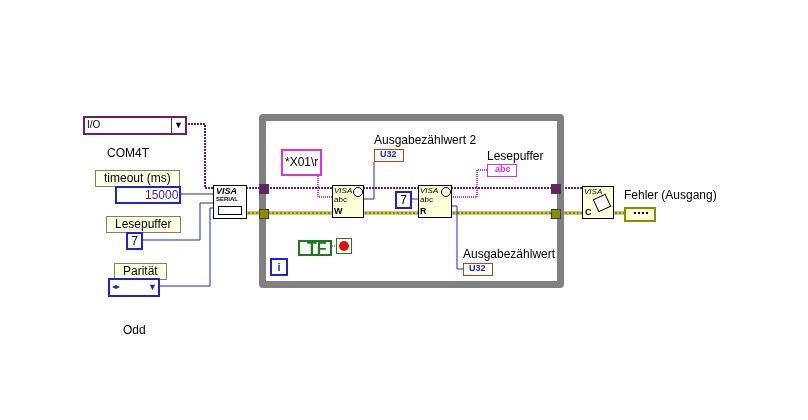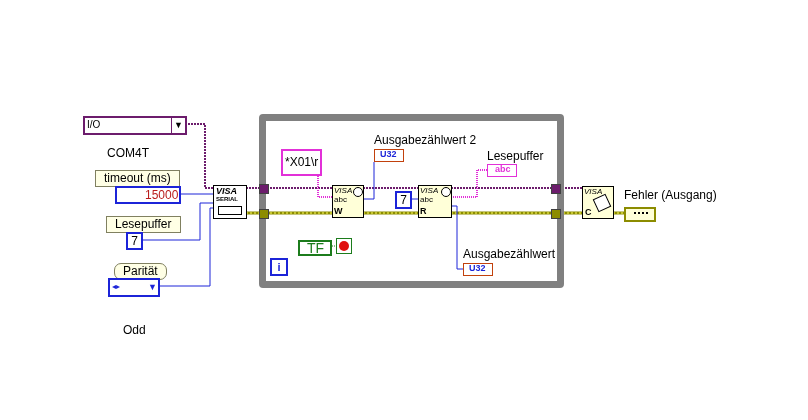--- a/index.html
+++ b/index.html
@@ -64,26 +64,26 @@
 <div class="tunnel" style="left:551px;top:184px;background:#6c1c6c;"></div>
 <div class="tunnel" style="left:551px;top:209px;background:#8c8c00;"></div>
 
 <div class="visa-res" style="left:83px;top:116px;width:100px;height:15px;">
   <span class="abs" style="left:2px;top:-1px;font-size:10px;">I/O</span>
   <span class="abs" style="left:22px;top:15px;margin-top:13px;">COM4T</span>
   <span class="abs" style="left:86px;top:0;width:13px;height:15px;border-left:1px solid #6c1c6c;text-align:center;font-size:9px;">▼</span>
 </div>
 
 <div class="label" style="left:95px;top:170px;">timeout (ms)</div>
-<div class="num-const" style="left:115px;top:186px;width:32px;color:#b91c1c;padding-left:28px;">15000</div>
+<div class="num-const" style="left:115px;top:186px;width:32px;color:#4c1d95;padding-left:28px;">15000</div>
 
 <div class="label" style="left:106px;top:216px;">Lesepuffer</div>
 <div class="num-const" style="left:126px;top:232px;width:9px;color:#000;">7</div>
 
-<div class="label" style="left:114px;top:263px;border-radius:7px;">Parität</div>
+<div class="label" style="left:114px;top:263px;">Parität</div>
 <div class="enum" style="left:108px;top:278px;width:48px;height:15px;">
   <span class="abs" style="left:2px;top:0;font-size:8px;color:#1c24d8;">◂▸</span>
   <span class="abs" style="left:13px;top:0;margin-top:43px;">Odd</span>
   <span class="abs" style="left:38px;top:0;font-size:9px;color:#1c24d8;">▼</span>
 </div>
 
 <div class="node" style="left:213px;top:185px;width:32px;height:32px;background:#fff;border:1px solid #000;">
   <span class="abs" style="left:2px;top:0;font-size:9px;font-style:italic;font-weight:bold;">VISA</span>
   <span class="abs" style="left:2px;top:10px;font-size:6px;font-weight:bold;">SERIAL</span>
   <span class="abs" style="left:4px;top:20px;width:22px;height:7px;border:1px solid #000;"></span>
@@ -116,21 +116,21 @@
 <div class="ind" style="left:487px;top:164px;width:28px;height:11px;border-color:#e230d8;">
   <span class="abs" style="left:7px;top:-1px;font-size:9px;font-weight:bold;color:#e230d8;">abc</span>
 </div>
 
 <div class="free-label" style="left:463px;top:247px;">Ausgabezählwert</div>
 <div class="ind" style="left:463px;top:263px;width:28px;height:11px;">
   <span class="abs" style="left:5px;top:-1px;font-size:9px;font-weight:bold;color:#1c24d8;">U32</span>
 </div>
 
 <div class="abs" style="left:298px;top:240px;width:30px;height:12px;border:2px solid #1c7c1c;background:#fff;">
-  <span class="abs" style="left:7px;top:-2px;font-size:14px;font-weight:normal;color:#1c7c1c;">TF</span>
+  <span class="abs" style="left:7px;top:-2px;font-size:16px;font-weight:bold;color:#1c7c1c;">TF</span>
 </div>
 <div class="abs" style="left:336px;top:238px;width:14px;height:14px;border:1px solid #1c7c1c;background:#fff;">
   <span class="abs" style="left:2px;top:2px;width:10px;height:10px;border-radius:50%;background:#e01010;"></span>
 </div>
 
 <div class="abs" style="left:270px;top:258px;width:14px;height:14px;border:2px solid #1c24d8;background:#fff;text-align:center;">
   <span style="font-size:11px;font-weight:bold;color:#1c24d8;line-height:14px;">i</span>
 </div>
 
 <div class="node" style="left:582px;top:186px;width:30px;height:31px;background:#ffffd8;">

